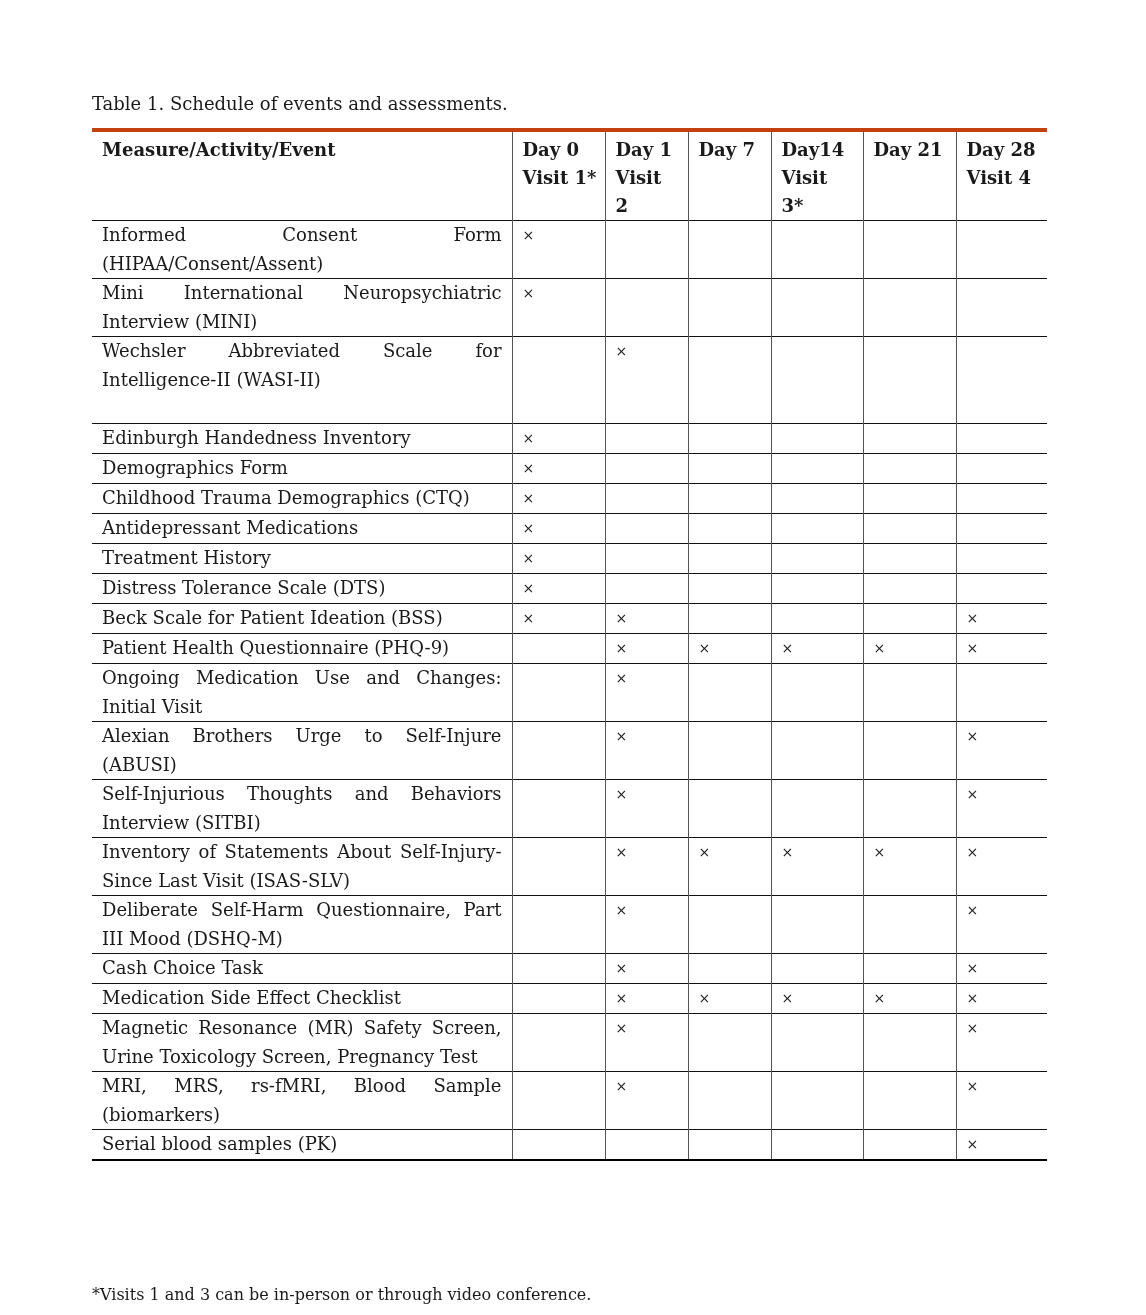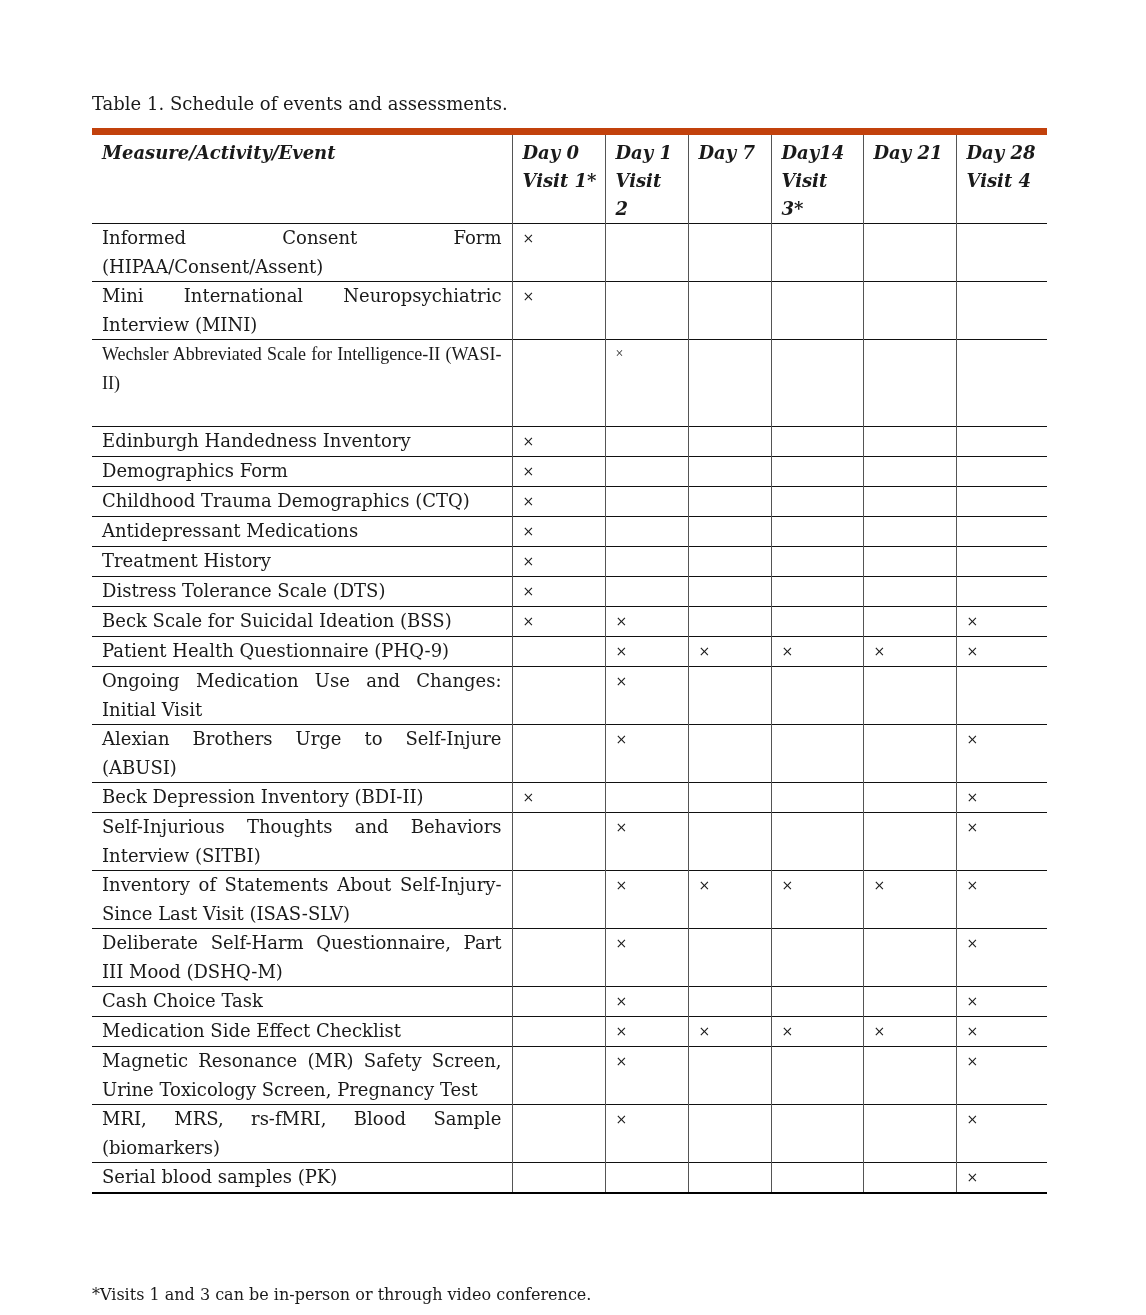--- a/index.html
+++ b/index.html
@@ -1,28 +1,28 @@
 <!DOCTYPE html>
 <html><head>
 <meta charset="utf-8">
 <style>
   html, body { margin:0; padding:0; background:#ffffff; }
   body { width:1146px; height:1315px; position:relative; font-family:"DejaVu Serif","Liberation Serif",serif; color:#1a1a1a; }
   .caption { position:absolute; left:92px; top:92px; font-size:18px; line-height:24px; white-space:nowrap; }
   .caption b { font-weight:normal; }
   table { position:absolute; left:92px; top:128px; border-collapse:collapse; table-layout:fixed; width:955px; }
   col.c0 { width:420px; } col.c1 { width:93px; } col.c2 { width:83px; } col.c3 { width:83px; } col.c4 { width:92px; } col.c5 { width:93px; } col.c6 { width:91px; }
-  thead tr { border-top:7px solid #c2410c; border-bottom:1.5px solid #000;font-style:italic; }
+  thead tr { border-top:4px solid #c2410c; border-bottom:1.5px solid #000; }
   th { text-align:left; vertical-align:top; font-weight:bold; font-size:18px; line-height:28px; padding:4px 8px 0 10px; height:56px; }
   td { vertical-align:top; font-size:18px; line-height:28.5px; padding:0 8px 0 10px; border-top:1.5px solid #111; }
   tbody tr:last-child { border-bottom:2.5px solid #000; }
   th + th, td + td { border-left:1.5px solid #555; }
   td.label { text-align:justify; text-align-last:left; padding-left:10px; padding-right:10px; }
   td.mark { font-family:"DejaVu Sans","Liberation Sans",sans-serif; font-size:14px; padding-left:10px; padding-top:0; line-height:28.5px; }
-  tr.h2 td { height:57px; } tr.h1 td { height:29px; } tr.h3 td { height:86px;font-family:Liberation Serif, serif; }
+  tr.h2 td { height:57px; } tr.h1 td { height:29px; } tr.h3 td { height:86px; }
   .footnote { position:absolute; left:92px; top:1263px; font-size:16px; line-height:24px; white-space:nowrap;margin-top:20px; }
 </style>
 </head>
 <body>
 
 <div class="caption"><b>Table 1.</b><span> Schedule of events and assessments.</span></div>
 
 <table>
   <colgroup>
       <col class="c0">
@@ -120,21 +120,21 @@
       <tr class="h1">
         <td class="label">Distress Tolerance Scale (DTS)</td>
         <td class="mark">×</td>
         <td class="mark"></td>
         <td class="mark"></td>
         <td class="mark"></td>
         <td class="mark"></td>
         <td class="mark"></td>
       </tr>
       <tr class="h1">
-        <td class="label">Beck Scale for Suicidal Ideation (BSS)</td>
+        <td class="label">Beck Scale for Patient Ideation (BSS)</td>
         <td class="mark">×</td>
         <td class="mark">×</td>
         <td class="mark"></td>
         <td class="mark"></td>
         <td class="mark"></td>
         <td class="mark">×</td>
       </tr>
       <tr class="h1">
         <td class="label">Patient Health Questionnaire (PHQ-9)</td>
         <td class="mark"></td>
@@ -150,29 +150,20 @@
         <td class="mark">×</td>
         <td class="mark"></td>
         <td class="mark"></td>
         <td class="mark"></td>
         <td class="mark"></td>
       </tr>
       <tr class="h1">
         <td class="label">Alexian Brothers Urge to Self-Injure (ABUSI)</td>
         <td class="mark"></td>
         <td class="mark">×</td>
-        <td class="mark"></td>
-        <td class="mark"></td>
-        <td class="mark"></td>
-        <td class="mark">×</td>
-      </tr>
-      <tr class="h1">
-        <td class="label">Beck Depression Inventory (BDI-II)</td>
-        <td class="mark">×</td>
-        <td class="mark"></td>
         <td class="mark"></td>
         <td class="mark"></td>
         <td class="mark"></td>
         <td class="mark">×</td>
       </tr>
       <tr class="h2">
         <td class="label">Self-Injurious Thoughts and Behaviors Interview (SITBI)</td>
         <td class="mark"></td>
         <td class="mark">×</td>
         <td class="mark"></td>

